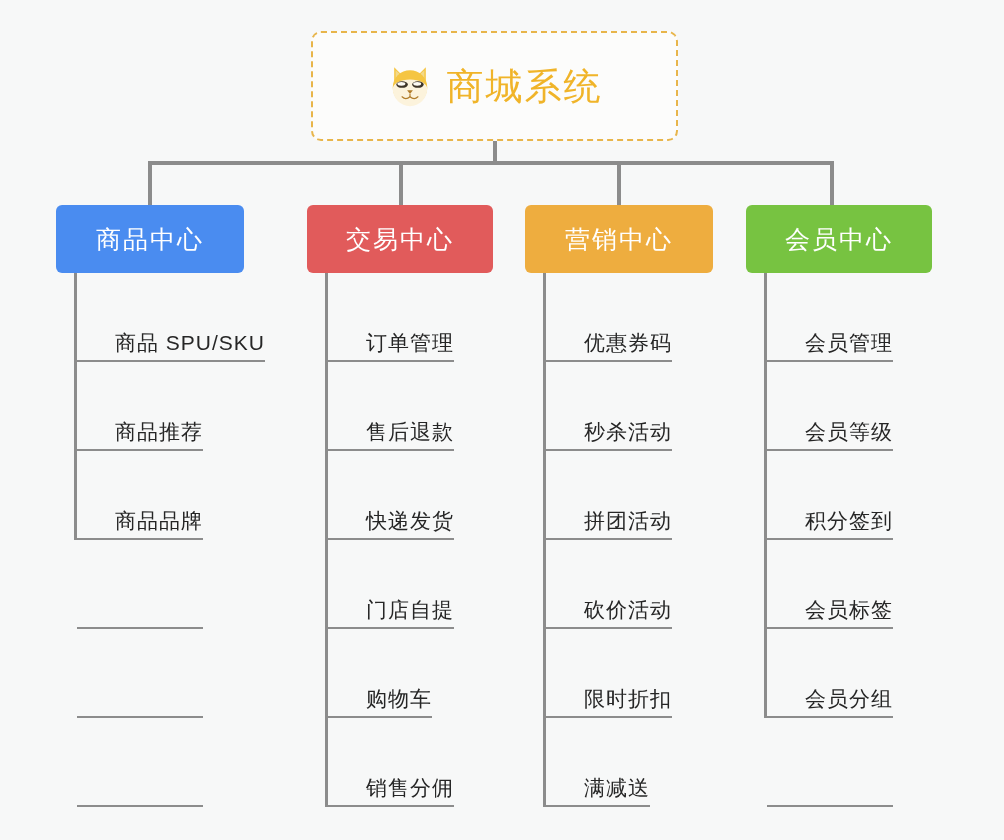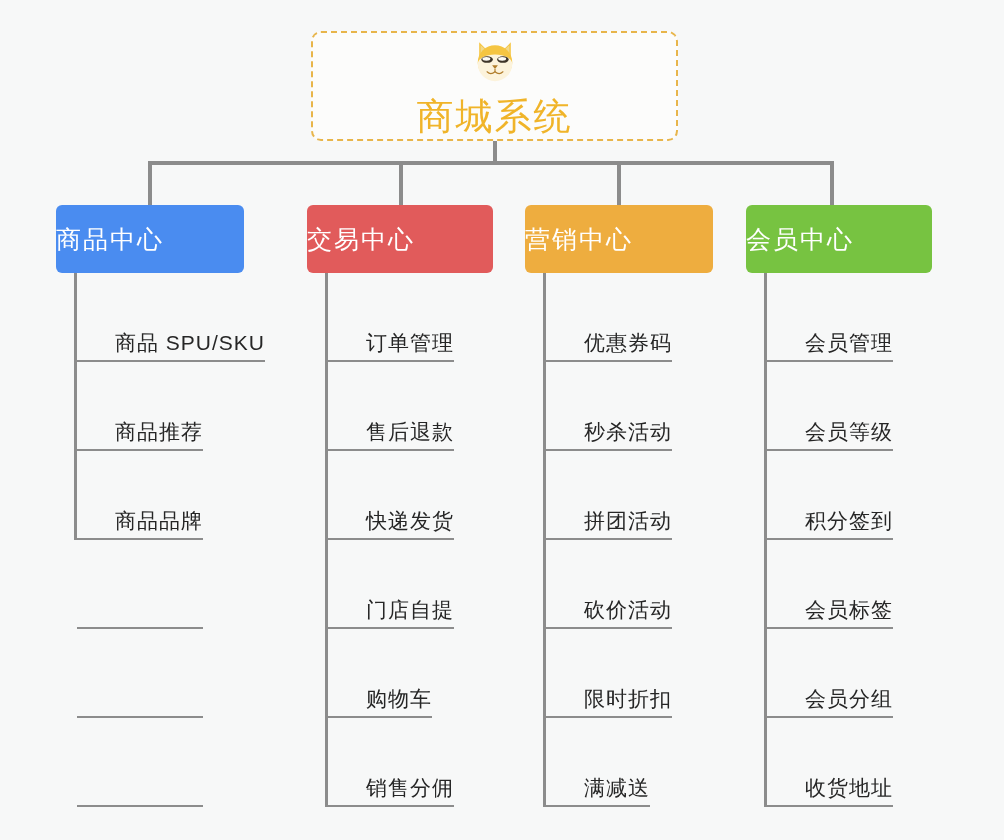--- a/index.html
+++ b/index.html
@@ -89,21 +89,21 @@
   .col-2 { left: 525px; width: 188px; }
   .col-3 { left: 746px; width: 186px; }
 
   .cat-header {
     box-sizing: border-box;
     width: 100%;
     height: 68px;
     border-radius: 6px;
     display: flex;
     align-items: center;
-    justify-content: flex-start;
+    justify-content: center;
     color: #ffffff;
     font-size: 25px;
     letter-spacing: 2px;
     line-height: 1;
   }
 
   
   .leaf-list {
     position: relative;
     margin-left: 18px;
@@ -133,21 +133,21 @@
     left: 0;
     height: 2px;
     background: #8c8c8c;
   }
 </style>
 </head>
 <body style="background: rgb(247, 248, 248);">
 
 <div id="diagram">
 
-  <div class="root-card" style="border-color: rgb(232, 181, 74); flex-direction: column;">
+  <div class="root-card" style="border-color: rgb(232, 181, 74);">
     <svg class="shiba-icon" viewBox="0 0 64 64">
       <path d="M10 6 L10 26 L22 18 Z" fill="#f5c542"></path>
       <path d="M54 6 L54 26 L42 18 Z" fill="#f5c542"></path>
       <path d="M12 10 L12 24 L21 18 Z" fill="#f2d98b"></path>
       <path d="M52 10 L52 24 L43 18 Z" fill="#f2d98b"></path>
       <ellipse cx="32" cy="34" rx="24" ry="24" fill="#f5c542"></ellipse>
       <path d="M8 36 a24 24 0 0 0 48 0 a24 13 0 0 0 -48 0 Z" fill="#fcf3dc"></path>
       <ellipse cx="21" cy="30" rx="8" ry="4.6" fill="#3d3428"></ellipse>
       <ellipse cx="43" cy="30" rx="8" ry="4.6" fill="#3d3428"></ellipse>
       <ellipse cx="20" cy="29" rx="5.6" ry="2.6" fill="#fdfbf4"></ellipse>
@@ -267,23 +267,20 @@
         </div>
       <div class="leaf">
           <span class="leaf-label">积分签到</span>
         </div>
       <div class="leaf">
           <span class="leaf-label">会员标签</span>
         </div>
       <div class="leaf">
           <span class="leaf-label">会员分组</span>
         </div>
-      <div class="leaf">
-          <span class="leaf-label">收货地址</span>
-        </div>
     <div class="leaf-rule" style="background: rgb(140, 140, 140); top: 87px; width: 126px;"></div>
         <div class="leaf-rule" style="background: rgb(140, 140, 140); top: 176px; width: 126px;"></div>
         <div class="leaf-rule" style="background: rgb(140, 140, 140); top: 265px; width: 126px;"></div>
         <div class="leaf-rule" style="background: rgb(140, 140, 140); top: 354px; width: 126px;"></div>
         <div class="leaf-rule" style="background: rgb(140, 140, 140); top: 443px; width: 126px;"></div>
         <div class="leaf-rule" style="background: rgb(140, 140, 140); top: 532px; width: 126px;"></div>
       </div>
   </div>
 
 </div>

